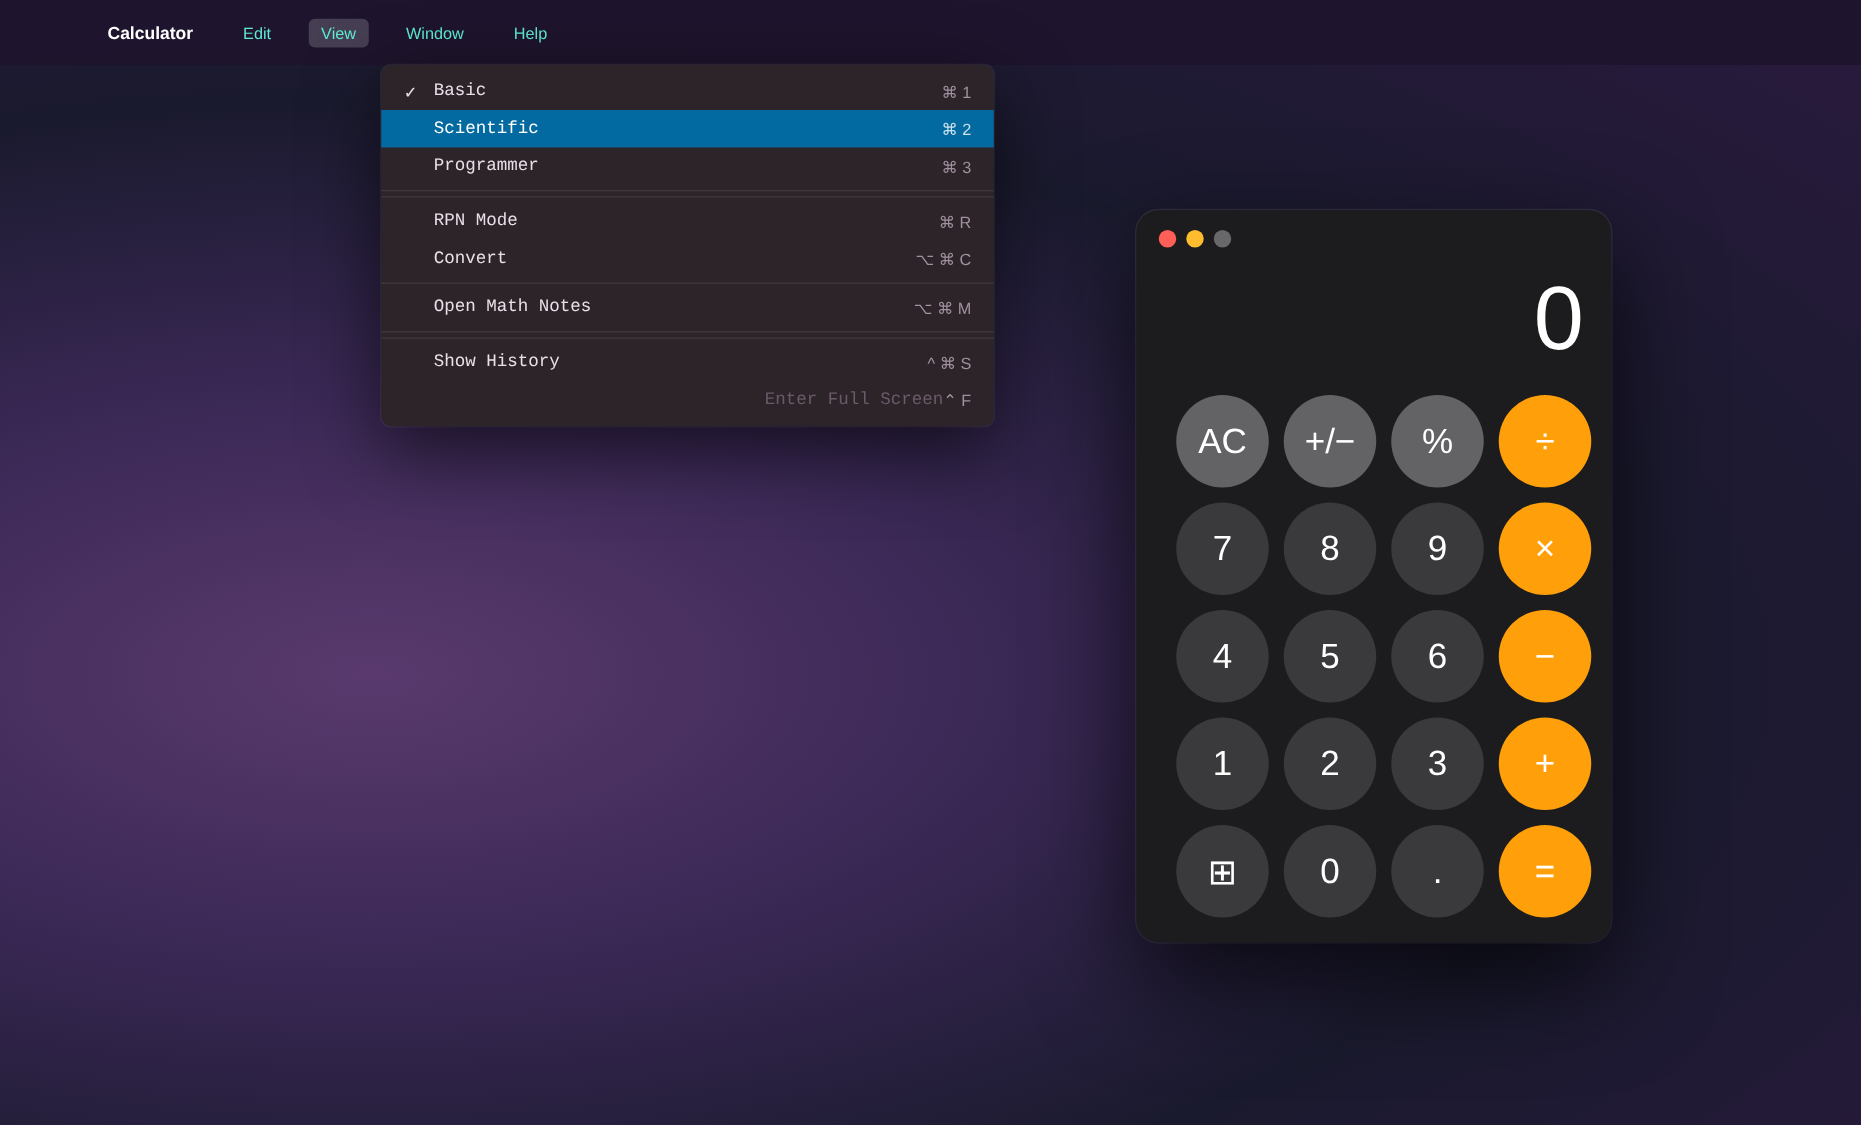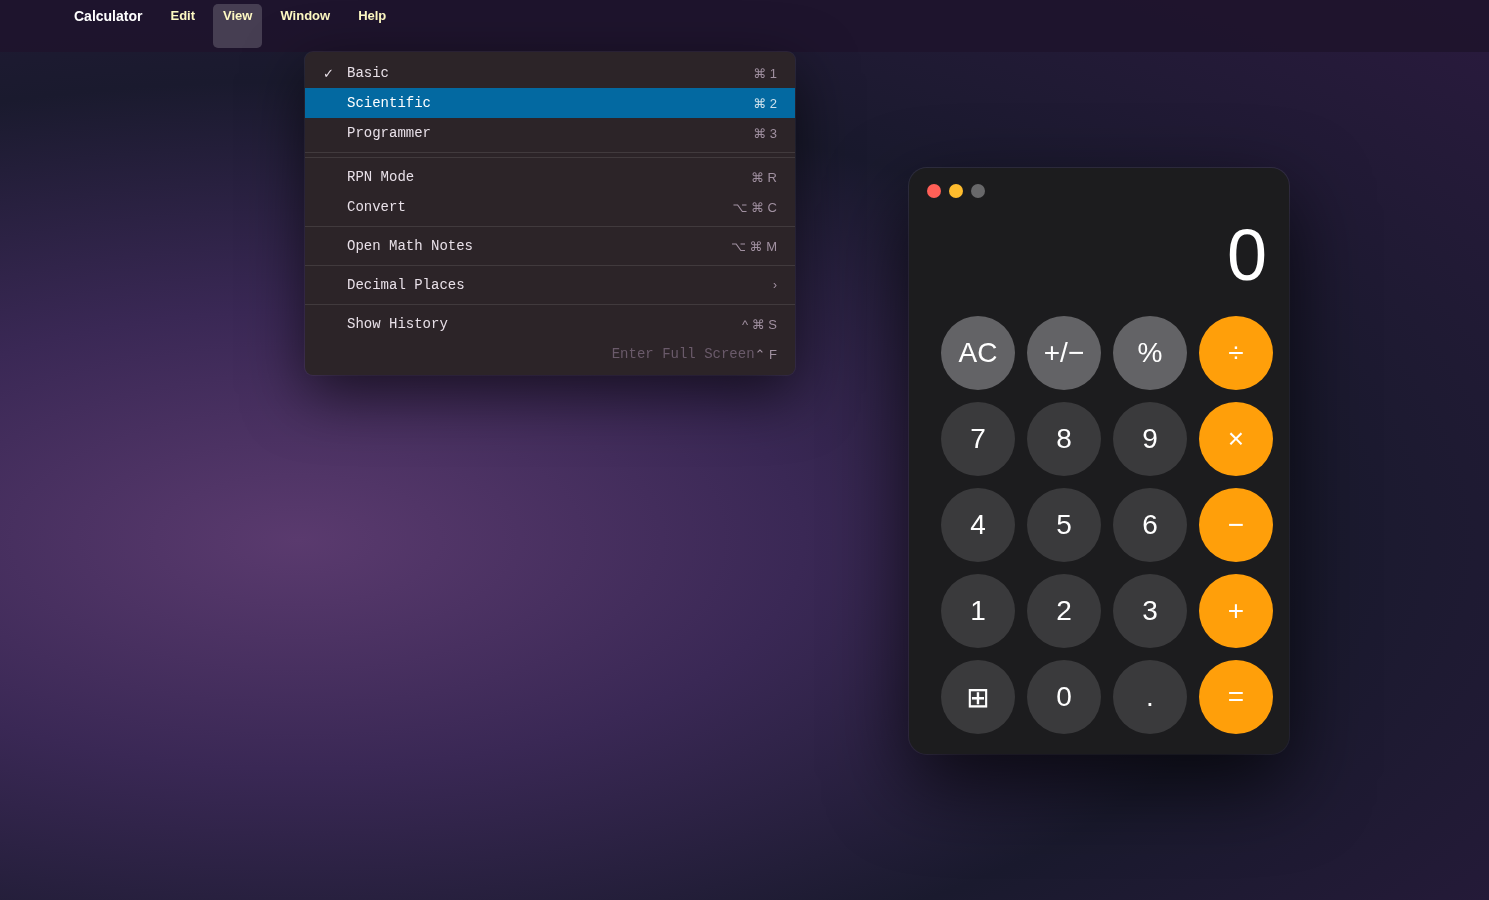--- a/index.html
+++ b/index.html
@@ -13,22 +13,23 @@
       position: relative;
     }
 
     
     .menubar {
       position: absolute;
       top: 0; left: 0; right: 0;
       height: 52px;
       background: rgba(30, 20, 45, 0.92);
       display: flex;
+      align-items: center;
       padding: 4px 16px;
-      gap: 8px;
+      gap: 20px;
       z-index: 100;
     }
 
     .menubar-apple {
       width: 40px;
       height: 40px;
       display: flex;
       align-items: center;
       justify-content: center;
       color: white;
@@ -38,23 +39,23 @@
 
     .menubar-app-name {
       color: white;
       font-size: 14px;
       font-weight: 600;
       padding: 4px 10px;
       cursor: pointer;
     }
 
     .menubar-item {
-      color: #fef9c3;
+      color: #5eead4;
       font-size: 13px;
-      font-weight: 700;
+      font-weight: 400;
       padding: 4px 10px;
       border-radius: 5px;
       cursor: pointer;
     }
 
     .menubar-item.active {
       background: rgba(255,255,255,0.18);
     }
 
     
@@ -263,27 +264,20 @@
   <div class="menu-item">
     <div class="menu-item-left">
       <span class="checkmark">&nbsp;</span>
       <span class="menu-item-label">Open Math Notes</span>
     </div>
     <span class="menu-item-shortcut">⌥ ⌘ M</span>
   </div>
 
   <div class="menu-separator"></div>
 
-  <div class="menu-item">
-    <div class="menu-item-left">
-      <span class="checkmark">&nbsp;</span>
-      <span class="menu-item-label">Decimal Places</span>
-    </div>
-    <span class="menu-item-arrow">›</span>
-  </div>
 
   <div class="menu-separator"></div>
 
   <div class="menu-item">
     <div class="menu-item-left">
       <span class="checkmark">&nbsp;</span>
       <span class="menu-item-label">Show History</span>
     </div>
     <span class="menu-item-shortcut">^ ⌘ S</span>
   </div>

